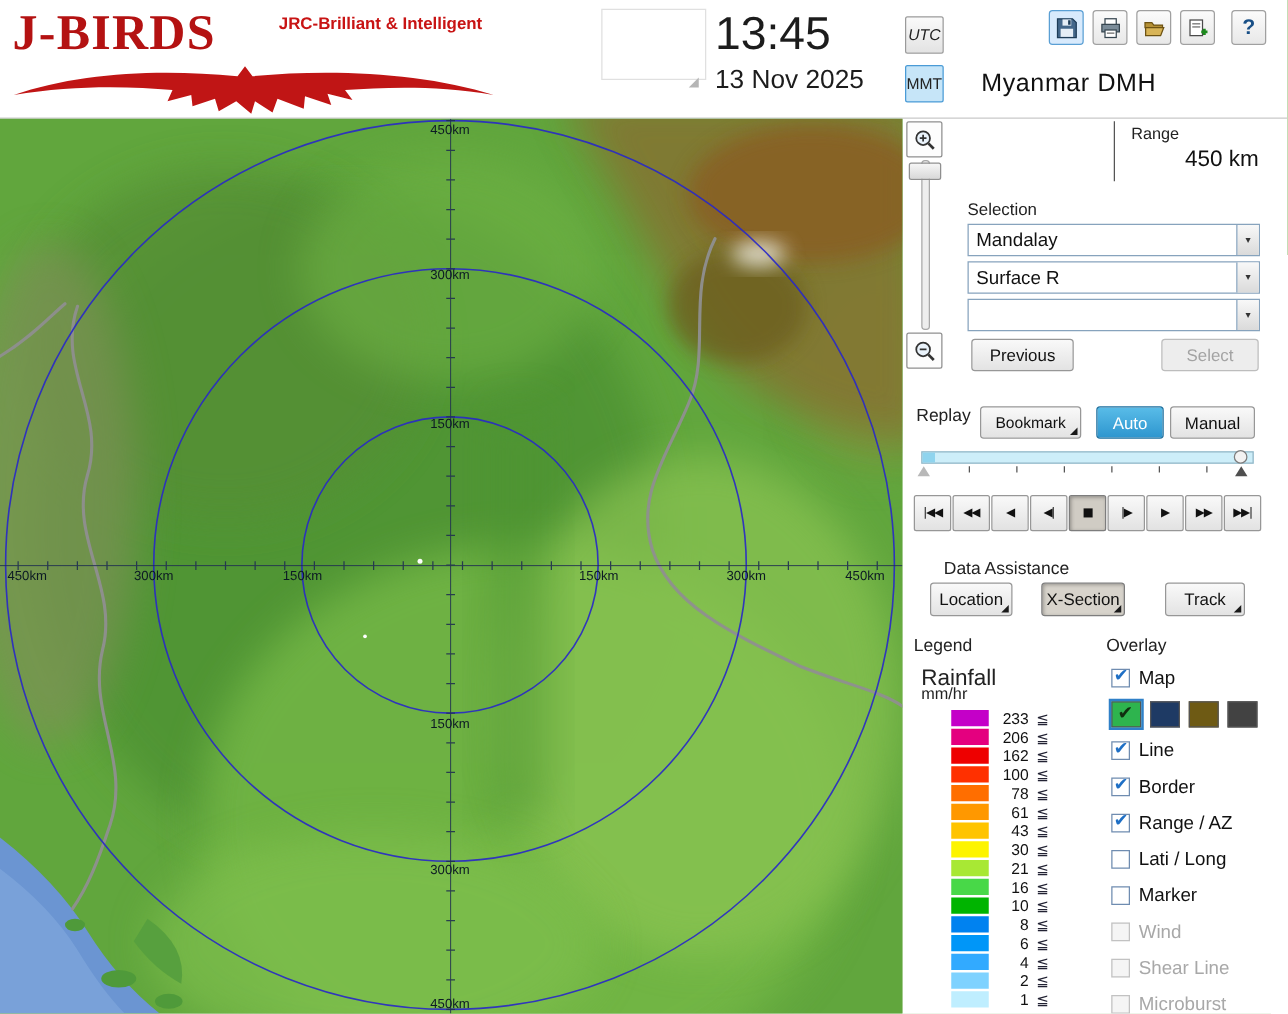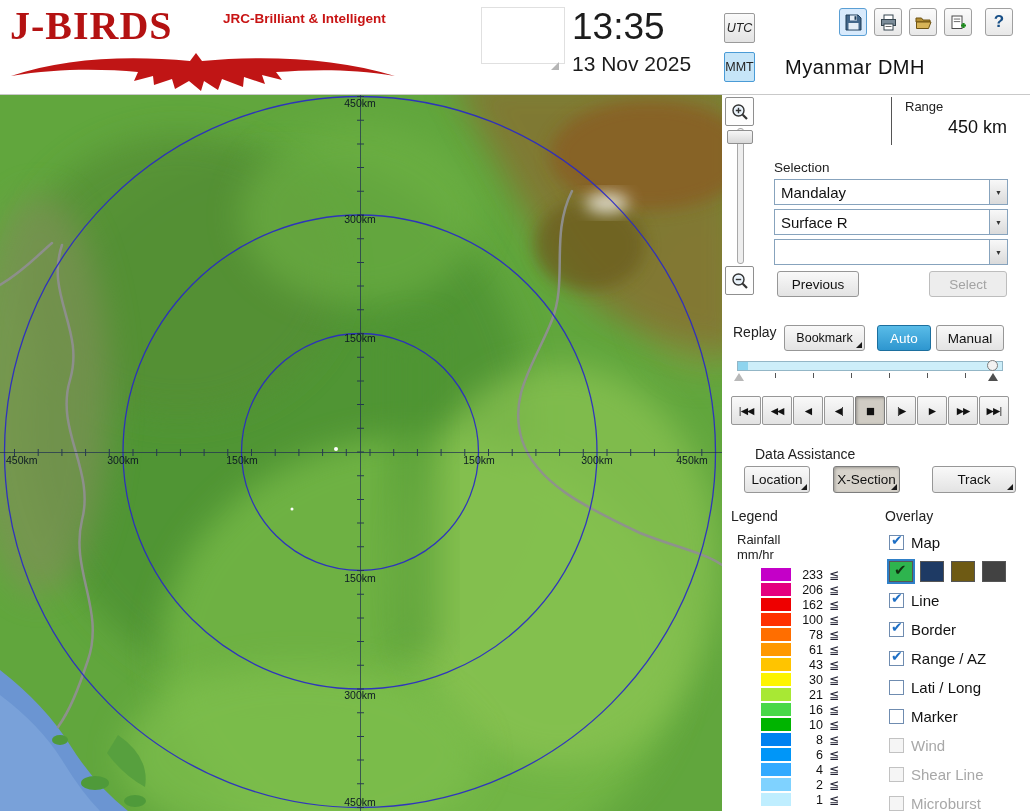--- a/index.html
+++ b/index.html
@@ -94,25 +94,25 @@
   .playback { position:absolute; left:731px; top:396px; display:flex; gap:1px; }
   .pb { width:30px; height:29px; background:linear-gradient(#f9f9f9,#e2e2e2); border:1px solid #979797;
         border-radius:2px; font-size:9.5px; color:#111; display:flex; align-items:center; justify-content:center;
         font-family:"DejaVu Sans",sans-serif; padding:0; letter-spacing:-1px; }
   .pb.pressed { background:#d0ccc4; box-shadow:inset 1px 1px 3px rgba(0,0,0,.3); border-color:#7d7d7d; }
 
   
   #da-label { left:731px; top:446px; font-size:14px;margin-left:24px; }
   #btn-location { left:744px; top:466px; width:66px; height:27px; }
   #btn-xsection { left:833px; top:466px; width:67px; height:27px; }
-  #btn-track    { left:932px; top:466px; width:84px; height:27px; }
+  #btn-track    { left:932px; top:466px; width:64px; height:27px; }
 
   
   #legend-label { left:731px; top:508px; font-size:14px; }
-  .legend-t1 { position:absolute; left:737px; top:532px; font-size:13px; color:#222; }
+  .legend-t1 { position:absolute; left:737px; top:532px; font-size:18px; color:#222; }
   .legend-t2 { position:absolute; left:737px; top:547px; font-size:13px; color:#222; }
   .legend-rows { position:absolute; left:737px; top:567px; }
   .lg-row { height:15px; display:flex; align-items:center;padding-left:24px; }
   .lg-swatch { width:30px; height:13px; }
   .lg-val { width:28px; margin-left:4px; text-align:right; font-size:12.5px; color:#111; }
   .lg-op { margin-left:6px; font-size:12px; color:#223; font-family:"DejaVu Sans",sans-serif; }
 
   
   #overlay-label { left:885px; top:508px; font-size:14px; }
   .overlay-col { position:absolute; left:889px; top:531px; width:140px; display:flex; flex-direction:column; gap:7px; }
@@ -139,21 +139,21 @@
     <svg class="logo-eagle" width="390" height="44" viewBox="0 0 390 44">
       <path fill="#c01515" d="M3,28 C55,10 120,7 182,13 L188,5 L194,13 C256,7 330,10 387,28
         C340,20 300,22 268,24 L274,32 L254,27 L257,36 L236,29 L235,39 L214,31 L210,42 L196,33
         L193,43 L181,33 L167,41 L164,31 L146,37 L145,28 L126,33 L130,24 C95,21 50,20 3,28 Z"></path>
     </svg>
   </div>
 
   <div class="status-box"></div>
   <div class="status-grip"></div>
 
-  <div class="clock-time">13:35</div>
+  <div class="clock-time">13:45</div>
   <div class="clock-date">13 Nov 2025</div>
 
   <button class="tz-btn" id="tz-utc">UTC</button>
   <button class="tz-btn" id="tz-mmt">MMT</button>
 
   <div class="toolbar">
     <button class="tool selected">
       <svg width="19" height="19" viewBox="0 0 19 19">
         <path d="M2,2 h12 l3,3 v12 h-15 z" fill="#44678a" stroke="#1e3c57"></path>
         <rect x="6" y="2.5" width="7" height="5" fill="#e6eef6"></rect>

